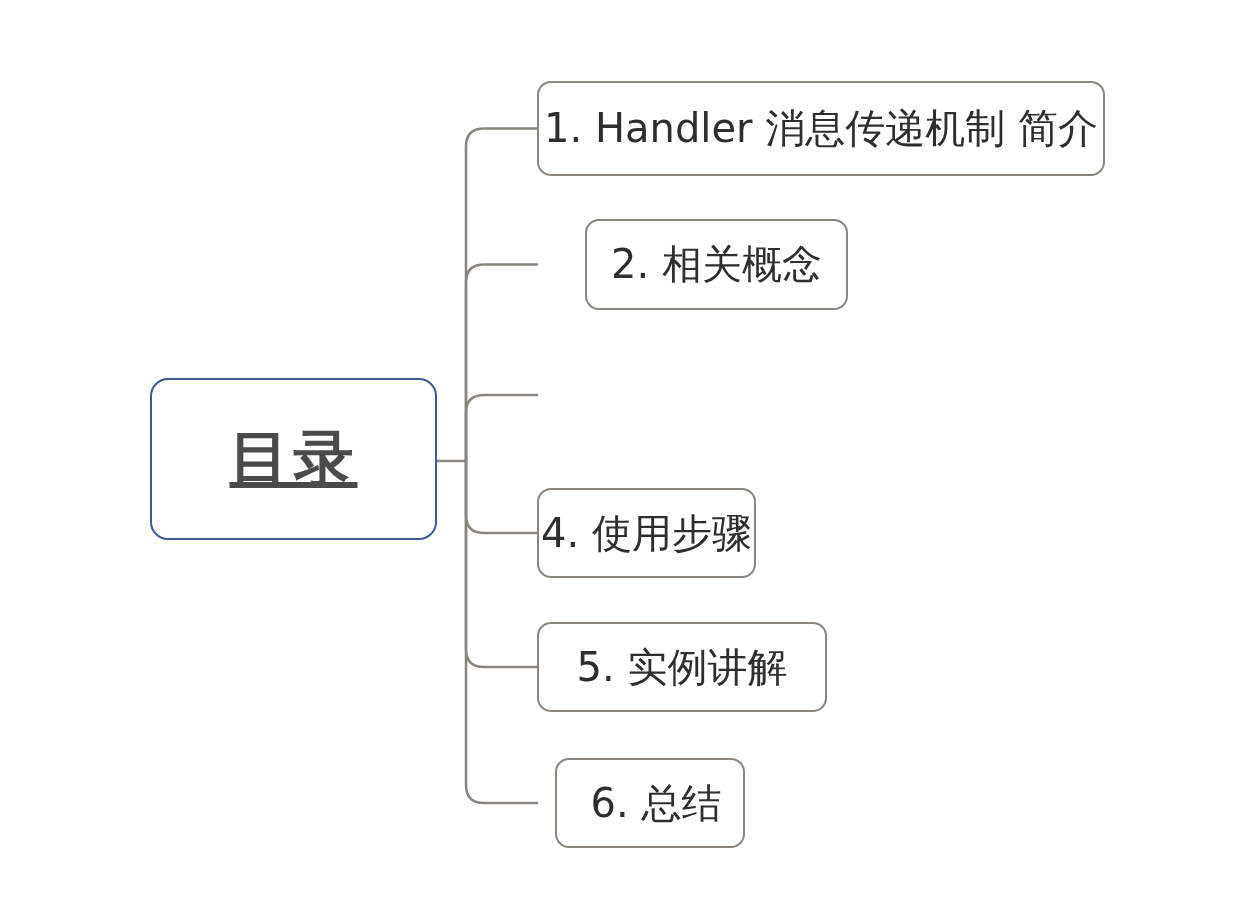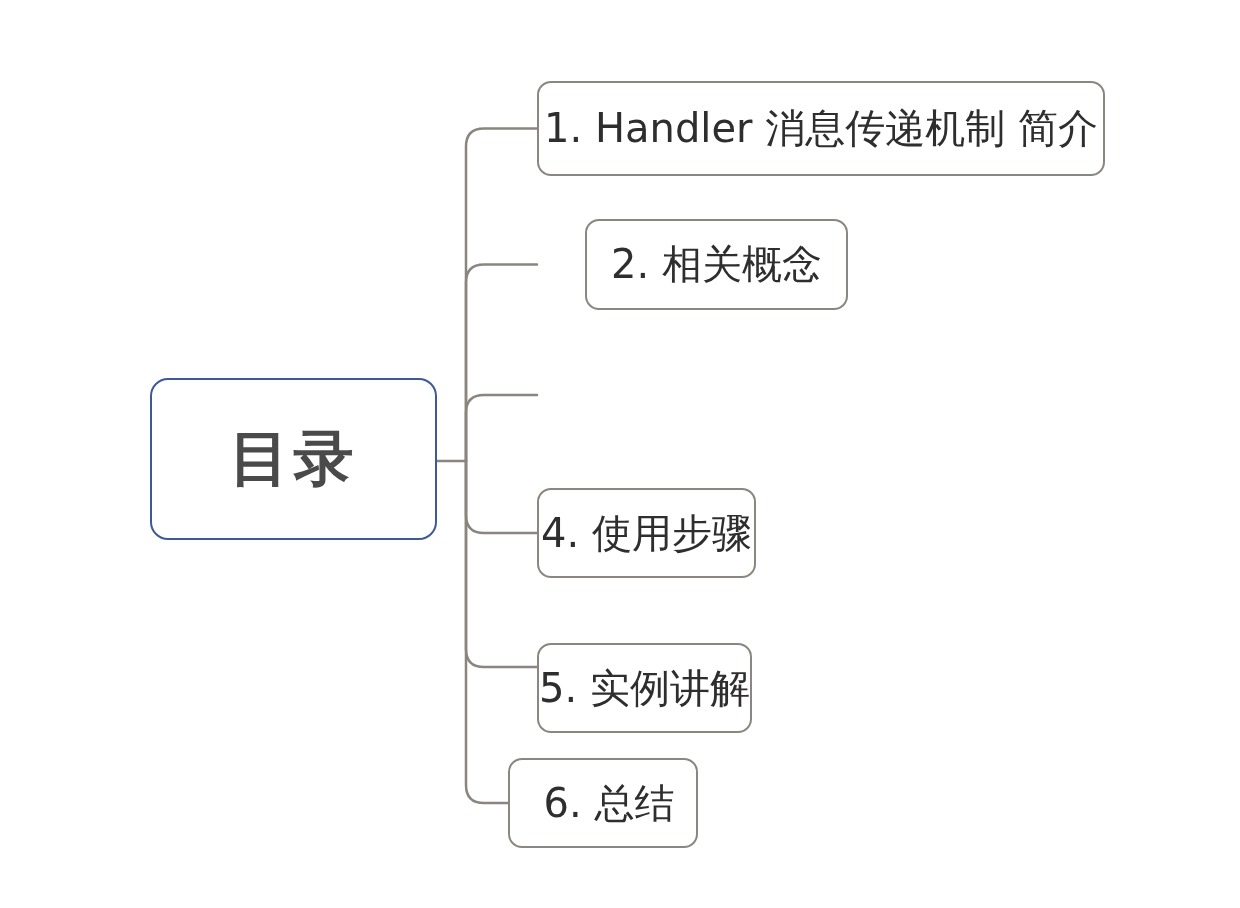--- a/index.html
+++ b/index.html
@@ -38,35 +38,36 @@
     width: 287px;
     height: 162px;
     border: 2.5px solid #3e5a96;
     border-radius: 18px;
   }
   .node-root .label {
     font-size: 60px;
     font-weight: bold;
     color: #4a4a4a;
     letter-spacing: 4px;
+    text-decoration: underline;
   }
   .node-branch {
     border: 2.5px solid #8b867f;
     border-radius: 14px;
   }
   .node-branch .label {
     font-size: 40px;
     color: #2e2e2e;
   }
   .b1 { left: 537px; top: 81px;  width: 568px; height: 95px; }
   .b2 { left: 537px; top: 219px; width: 263px; height: 91px; margin-left: 48px; }
   .b3 { left: 537px; top: 350px; width: 263px; height: 90px; }
   .b4 { left: 537px; top: 488px; width: 219px; height: 90px; }
-  .b5 { left: 537px; top: 622px; width: 215px; height: 90px; margin-top: 21px; }
-  .b6 { left: 508px; top: 758px; width: 190px; height: 90px; padding-left: 12px; }
+  .b5 { left: 537px; top: 622px; width: 290px; height: 90px; }
+  .b6 { left: 555px; top: 758px; width: 190px; height: 90px; padding-left: 12px; }
 </style>
 </head>
 <body>
 
 <div class="canvas">
 
   <svg class="connectors" viewBox="0 0 1240 908" xmlns="http://www.w3.org/2000/svg" fill="none" stroke="#8a857e" stroke-width="2.5" stroke-linecap="round">
     <path d="M437 461 H466"></path>
     <path d="M466 461 V146.5 Q466 128.5 484 128.5 H537"></path>
     <path d="M466 461 V282.5 Q466 264.5 484 264.5 H537"></path>

